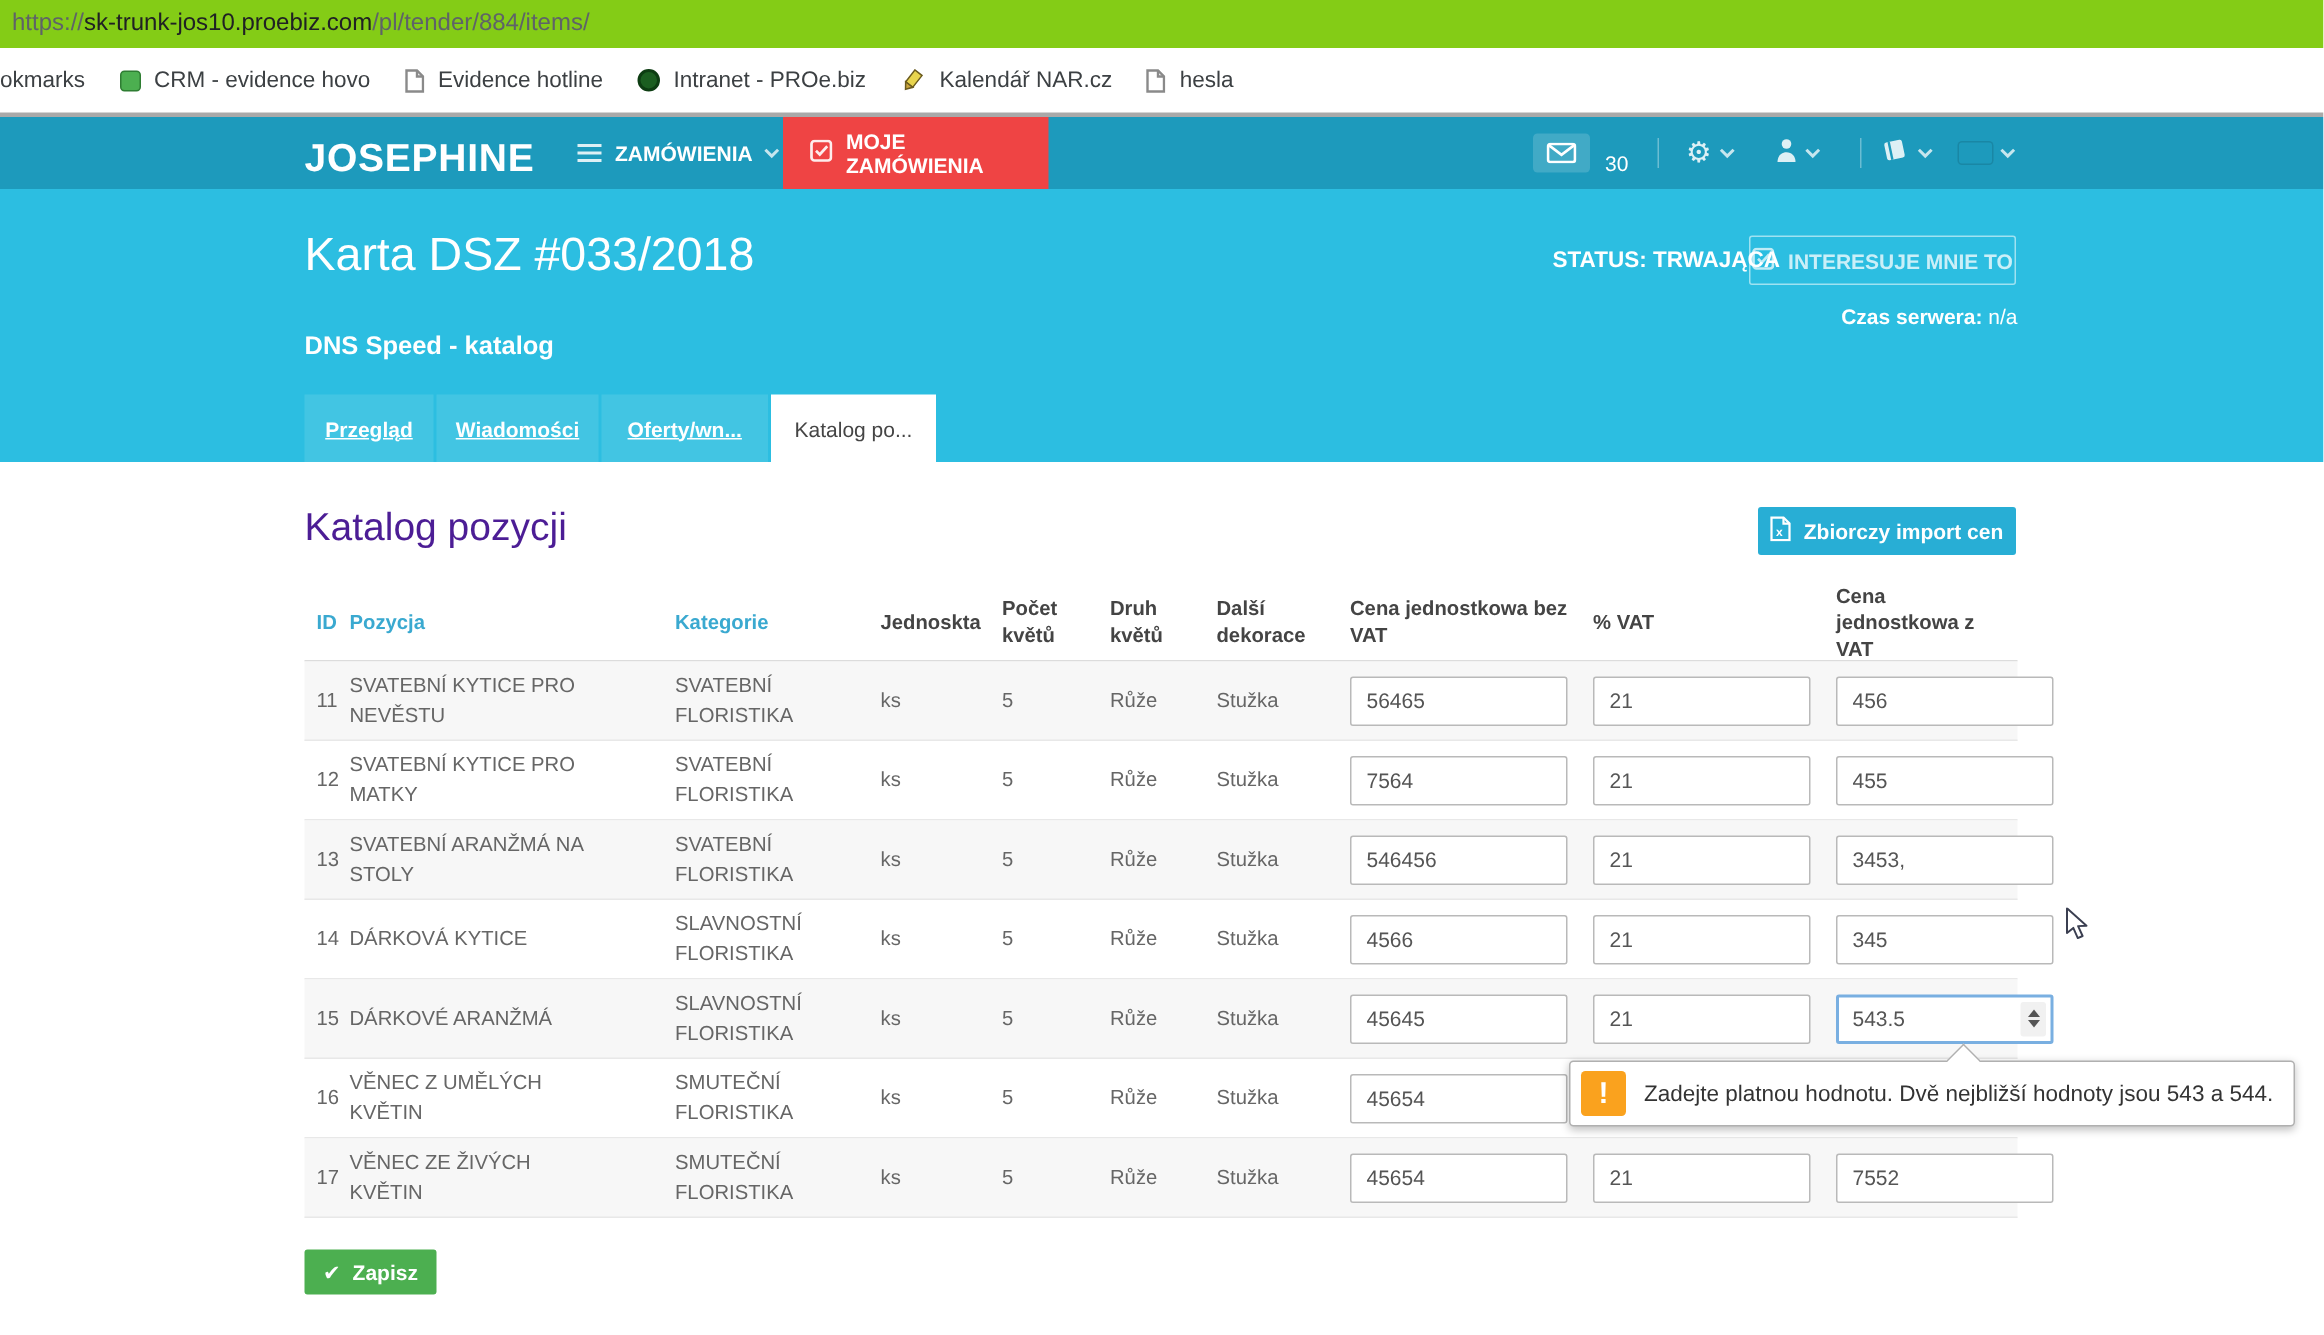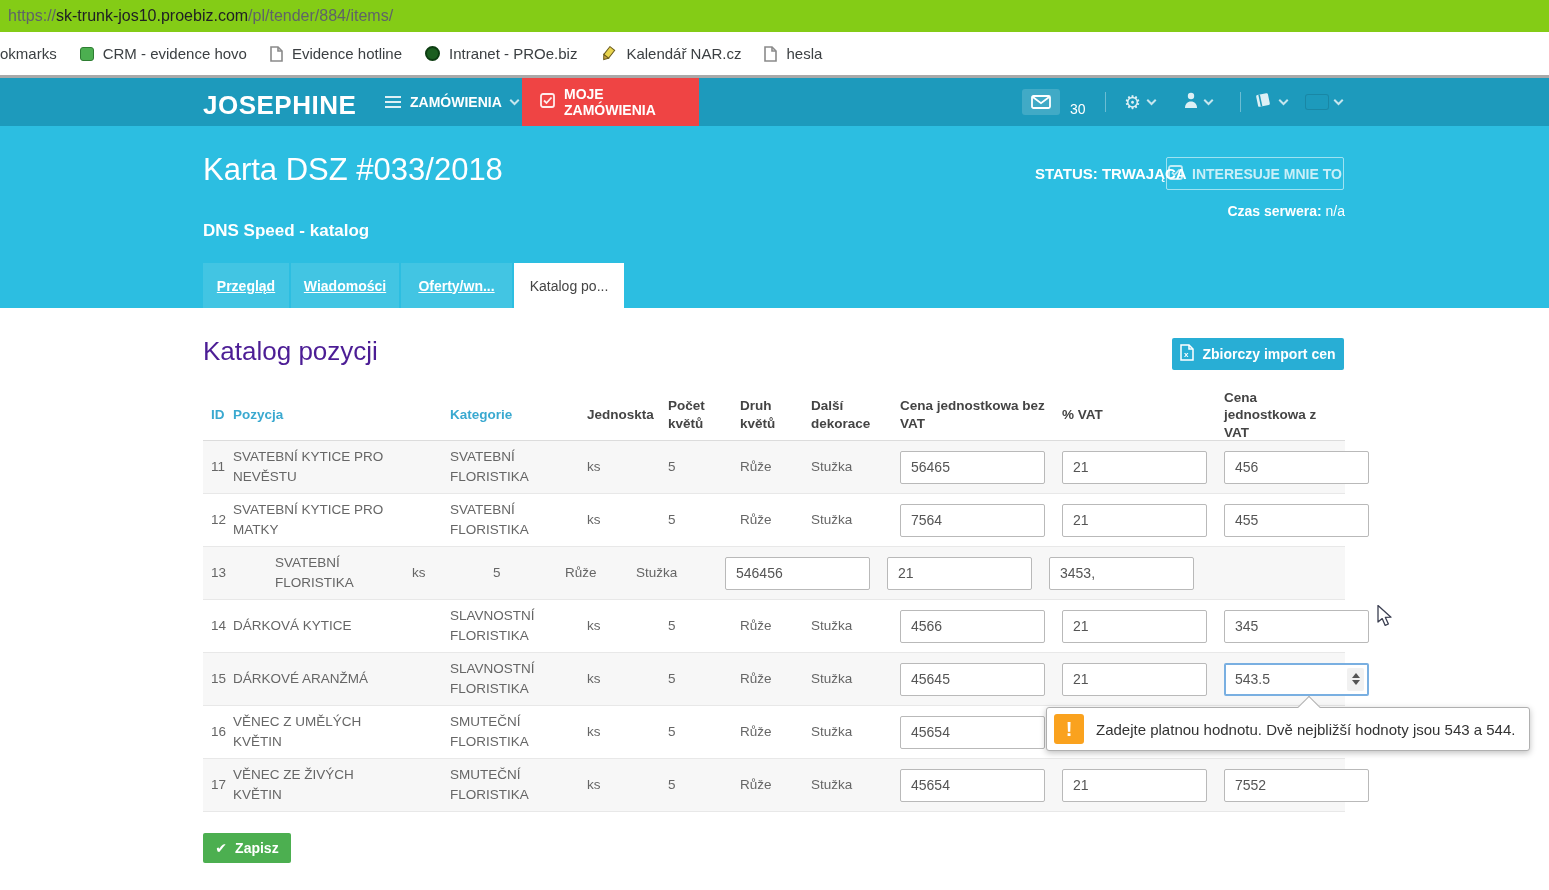--- a/index.html
+++ b/index.html
@@ -315,20 +315,23 @@
     <div class="cell c-c2">
       <div class="inwrap">
         <input class="price-input" type="text" value="455" style="">
         
       </div>
     </div>
   </div>
 
   <div class="trow alt">
     <div class="cell c-id">13</div>
+    <div class="cell c-poz">
+            <span class="inner">SVATEBNÍ ARANŽMÁ NA STOLY</span>
+          </div>
     <div class="cell c-kat">
             <span class="inner">SVATEBNÍ FLORISTIKA</span>
           </div>
     <div class="cell c-jed">ks</div>
     <div class="cell c-poc">5</div>
     <div class="cell c-druh">Růže</div>
     <div class="cell c-dal">Stužka</div>
     <div class="cell c-c1">
       <input class="price-input" type="text" value="546456" style="">
     </div>

